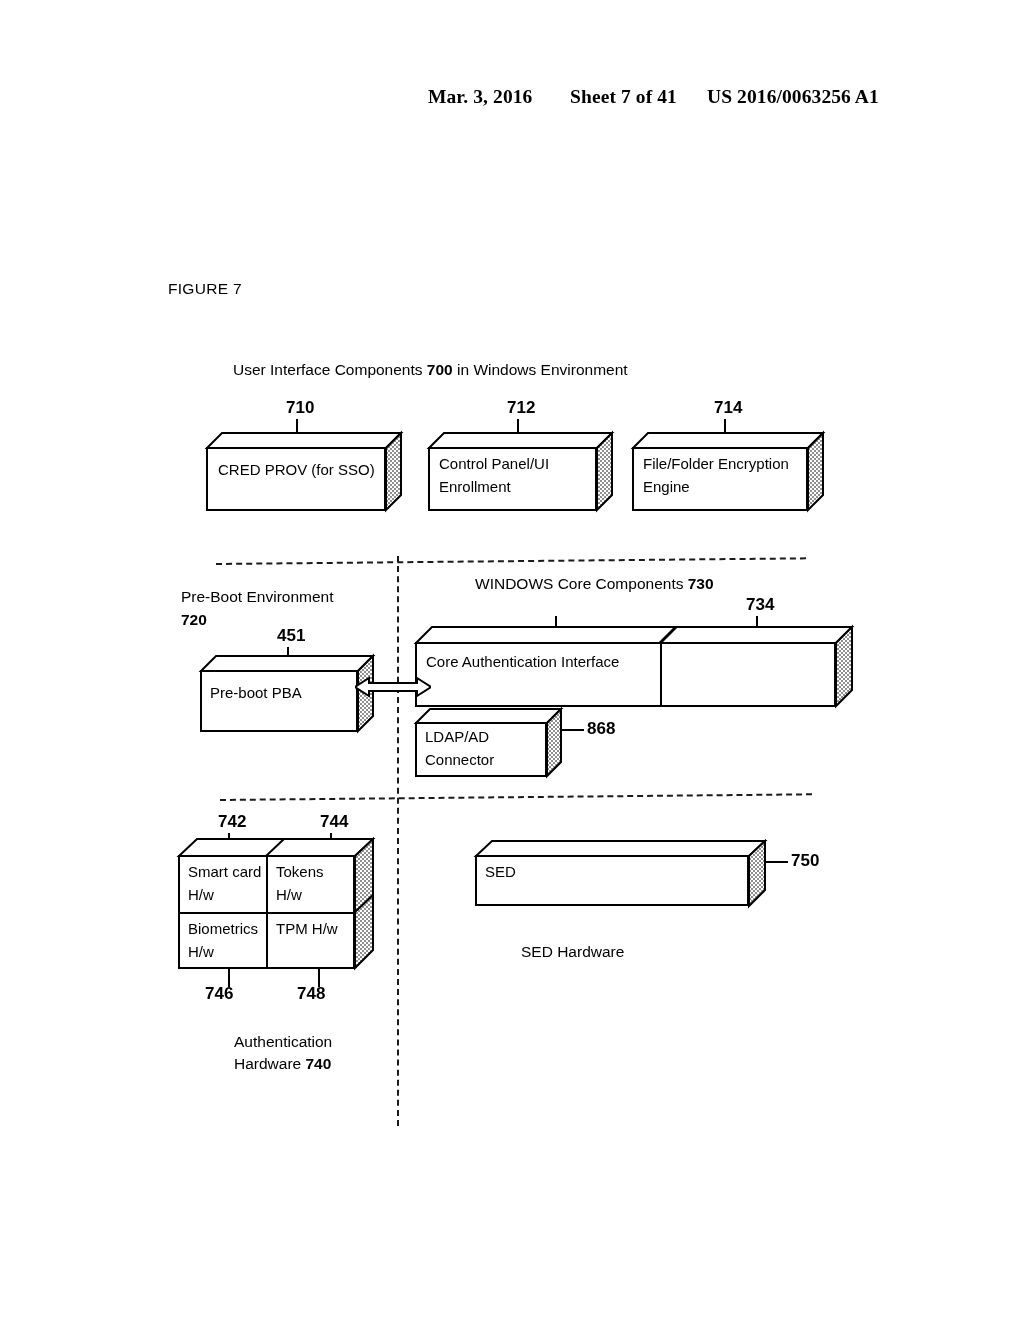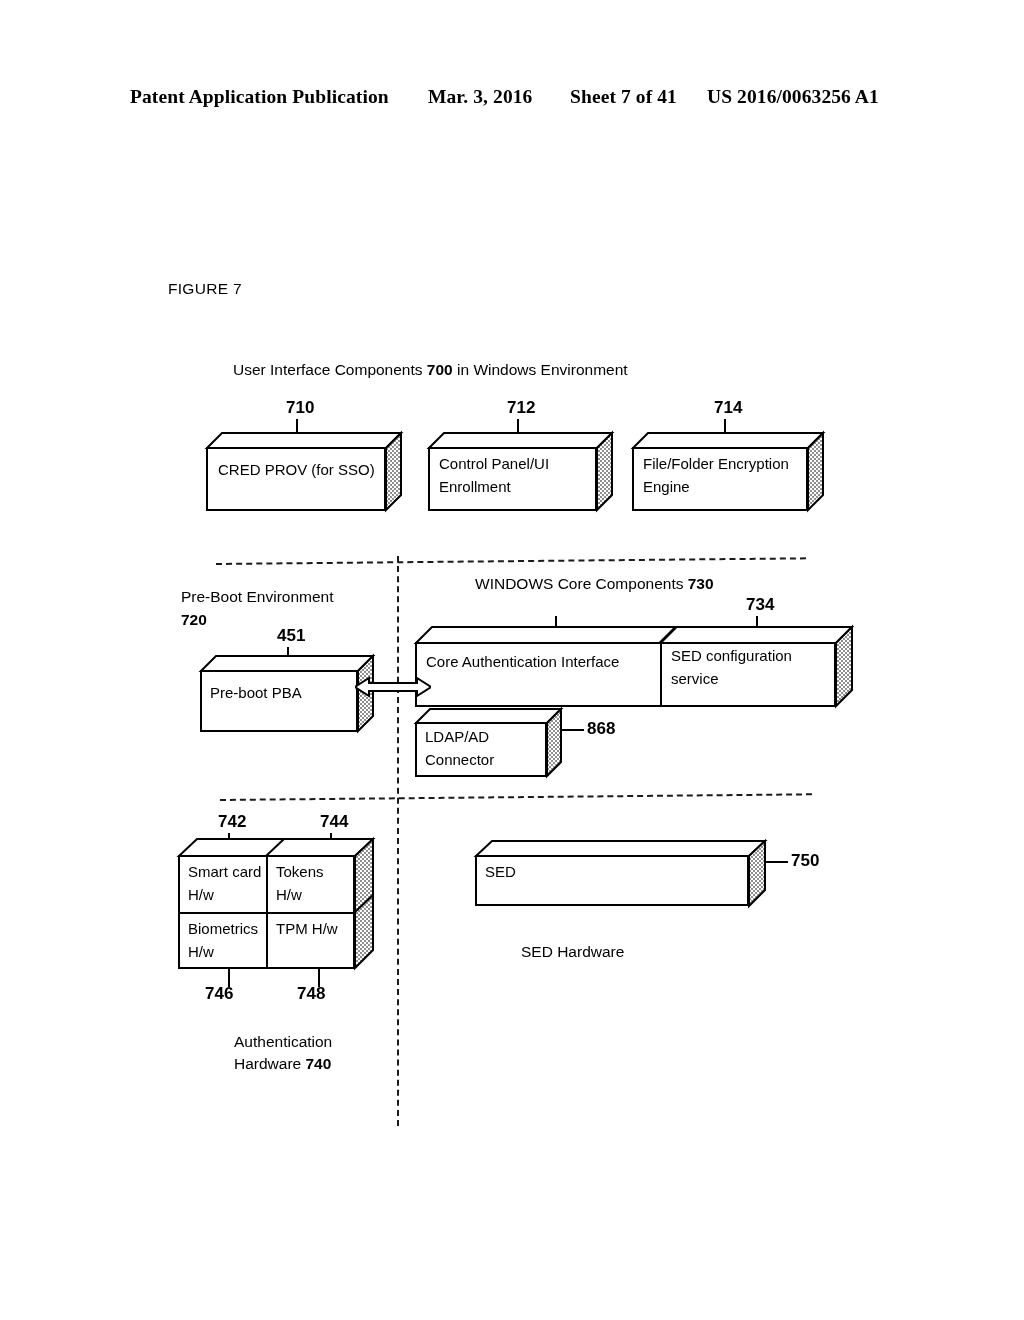--- a/index.html
+++ b/index.html
@@ -130,21 +130,20 @@
     z-index: 4;
   }
 
   
   .dbl-arrow { position: absolute; z-index: 5; }
 </style>
 </head>
 <body>
 
 <div class="pat-header">
-  <span class="ph-pub">Patent Application Publication</span>
   <span class="ph-date">Mar. 3, 2016</span>
   <span class="ph-sheet">Sheet 7 of 41</span>
   <span class="ph-num">US 2016/0063256 A1</span>
 </div>
 
 <div class="txt fig-label">FIGURE 7</div>
 
 <div class="txt diagram-title"><span>User Interface Components </span><span class="b">700</span><span> in Windows Environment</span></div>
 
 <div class="refnum" style="left:286px; top:398px;">710</div>
@@ -250,22 +249,20 @@
         <rect width="2" height="2" fill="#8f8f8f"></rect>
         <rect x="2" y="2" width="2" height="2" fill="#8f8f8f"></rect>
       </pattern>
     </defs>
     <polygon points="421,17 437,1 437,64 421,80" fill="url(#hatch730)" stroke="#000" stroke-width="2"></polygon>
     <line x1="245" y1="17" x2="261" y2="1" stroke="#000" stroke-width="3"></line>
   </svg>
   <div class="front" style="top:16px; width:421px; height:65px;"></div>
   <div class="cell-div-v" style="left:245px; top:16px; height:65px;"></div>
   <div class="face-text" style="left:11px; top:24px; z-index:6;">Core Authentication Interface</div>
-  <div class="face-text" style="left:256px; top:18px; z-index:6;">SED configuration
-service</div>
 </div>
 
 <div class="box3d" style="left:415px; top:708px; width:147px; height:70px;">
   <svg width="147" height="70" aria-hidden="true">
     <polygon points="1,15 15,1 146,1 132,15" fill="#ffffff" stroke="#000" stroke-width="2"></polygon>
     <defs>
       <pattern id="hatch736" width="4" height="4" patternUnits="userSpaceOnUse">
         <rect width="4" height="4" fill="#ffffff"></rect>
         <rect width="2" height="2" fill="#8f8f8f"></rect>
         <rect x="2" y="2" width="2" height="2" fill="#8f8f8f"></rect>

